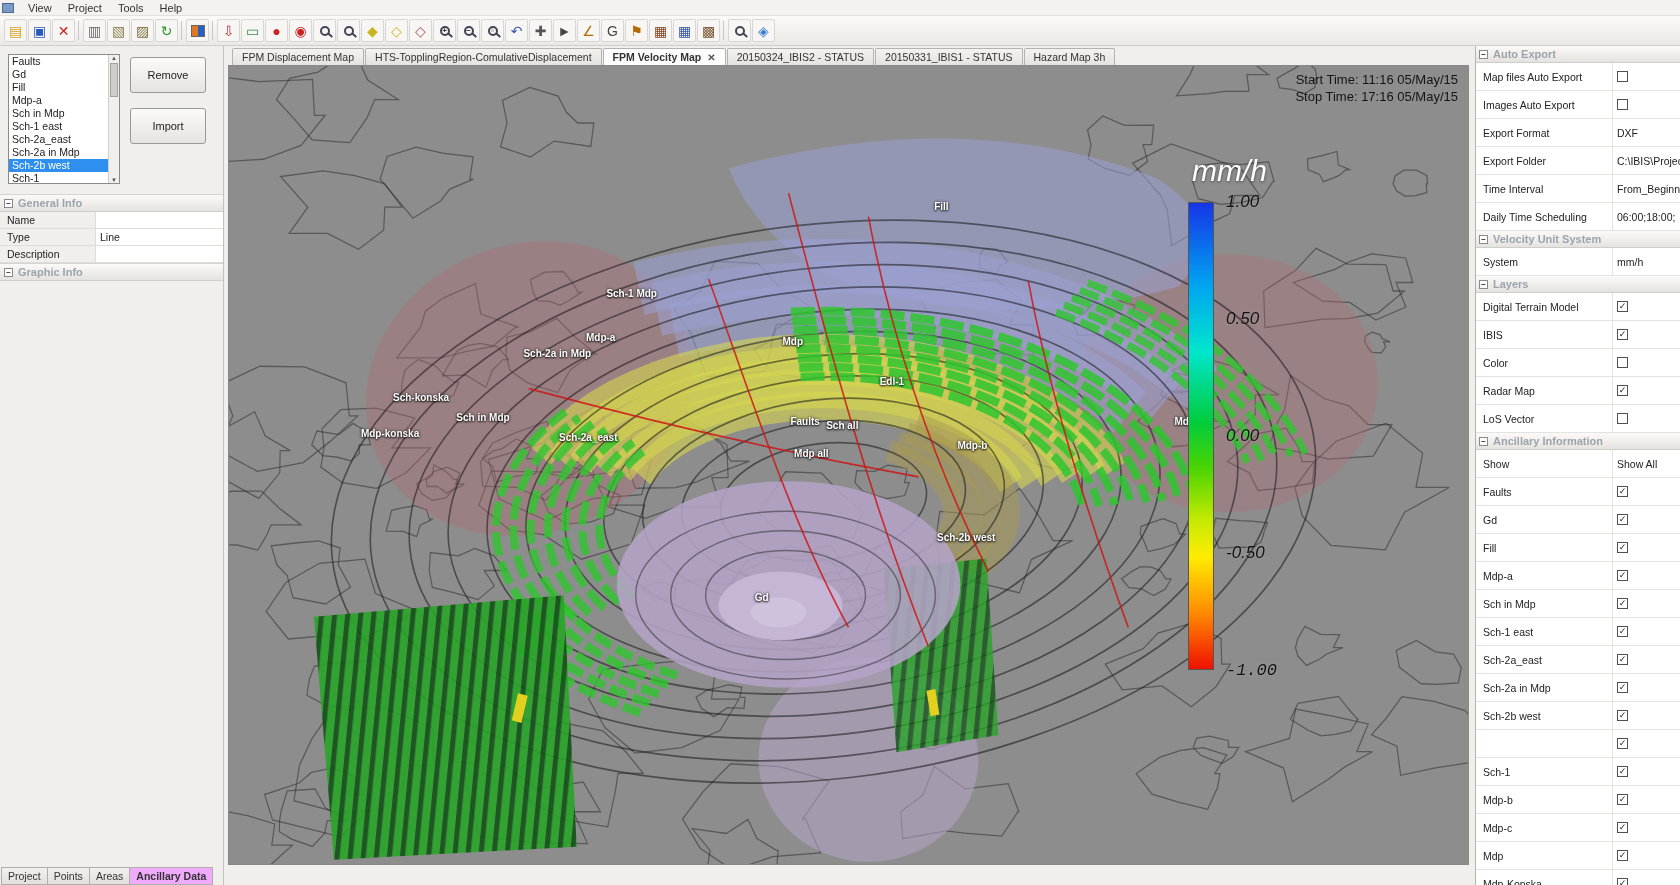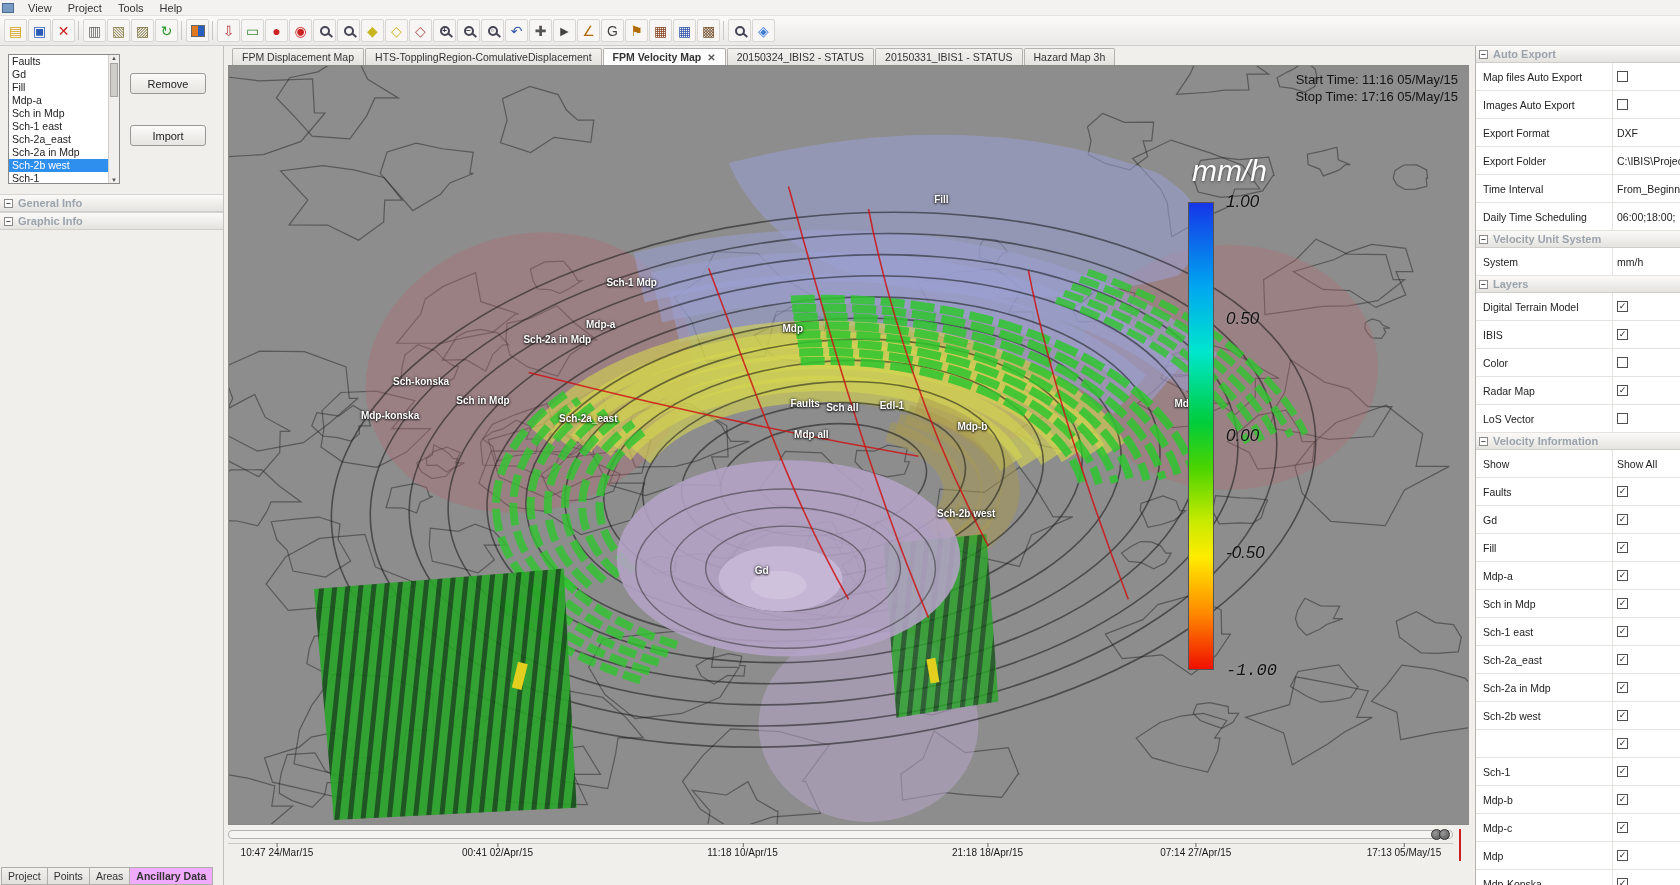--- a/index.html
+++ b/index.html
@@ -25,21 +25,21 @@
 
   
   .left-panel { width:224px; background:#f1efec; border-right:1px solid #c4c2bf; display:flex; flex-direction:column; }
   .lp-top { padding:8px 6px 10px 8px; display:flex; gap:10px; }
   .listbox { width:112px; height:130px; background:#fff; border:1px solid #8a8a8a; font-size:10.5px; position:relative; overflow:hidden; padding-right:11px; }
   .list-item { height:13px; line-height:13px; padding-left:3px; white-space:nowrap; cursor:default; }
   .list-item.selected { background:#2f8fef; color:#fff; }
   .lb-scroll { position:absolute; right:0; top:0; bottom:0; width:11px; background:#f0efed; border-left:1px solid #d0cecb; font-size:6px; color:#555; text-align:center; }
   .lb-thumb { margin:2px 1px; height:34px; background:#cfcdc9; border:1px solid #a5a3a0; }
   .lp-buttons { display:flex; flex-direction:column; gap:15px; padding-top:3px; }
-  .side-btn { width:76px; height:21px; font-size:11px; color:#222; background:linear-gradient(#fafaf8,#e6e4e0); border:1px solid #9a9894; border-radius:3px; cursor:default;margin-top:16px; }
+  .side-btn { width:76px; height:36px; font-size:11px; color:#222; background:linear-gradient(#fafaf8,#e6e4e0); border:1px solid #9a9894; border-radius:3px; cursor:default; }
 
   .prop-header { height:18px; background:linear-gradient(#fbfaf8,#e5e3df); border-top:1px solid #d6d4d1; border-bottom:1px solid #cfcdca; display:flex; align-items:center; gap:5px; padding-left:4px; font-weight:bold; color:#9ba3ad; font-size:11px; }
   .collapse-box { width:9px; height:9px; border:1px solid #8a8a8a; background:#fff; font-size:8px; line-height:7px; text-align:center; color:#333; }
   .prop-row { display:grid; grid-template-columns:96px 1fr; height:17px; border-bottom:1px solid #dedcd9; font-size:10.5px; }
   .prop-label { padding-left:7px; display:flex; align-items:center; background:#f1efec; border-right:1px solid #dedcd9; white-space:nowrap; }
   .prop-value { background:#fff; padding-left:4px; display:flex; align-items:center; gap:4px; }
   .swatch { width:13px; height:9px; border:1px solid #555; display:inline-block; }
 
   .lp-fill { flex:1; }
   .left-tabs { height:18px; display:flex; align-items:flex-end; padding-left:1px; }
@@ -173,20 +173,40 @@
         <div class="lp-buttons">
           <button class="side-btn">Remove</button>
           <button class="side-btn">Import</button>
         </div>
       </div>
 
       <div class="prop-header">
         <span class="collapse-box">−</span>
         <span>General Info</span>
       </div>
+      <div id="general-info-rows">
+          <div class="prop-row">
+            <div class="prop-label">Name</div>
+            <div class="prop-value">
+              <span></span>
+            </div>
+          </div>
+          <div class="prop-row">
+            <div class="prop-label">Type</div>
+            <div class="prop-value">
+              <span>Line</span>
+            </div>
+          </div>
+          <div class="prop-row">
+            <div class="prop-label">Description</div>
+            <div class="prop-value">
+              <span></span>
+            </div>
+          </div>
+        </div>
 
       <div class="prop-header">
         <span class="collapse-box">−</span>
         <span>Graphic Info</span>
       </div>
 
       <div class="lp-fill"></div>
       <div class="left-tabs" id="left-tabs">
           <div class="ltab">Project</div>
           <div class="ltab">Points</div>
@@ -387,21 +407,21 @@
           <div>Start Time: 11:16 05/May/15</div>
           <div>Stop Time: 17:16 05/May/15</div>
         </div>
 
         <div id="map-labels">
             <div class="map-label" style="left: 57.5%; top: 17.5%;">Fill</div>
             <div class="map-label" style="left: 32.5%; top: 28.5%;">Sch-1 Mdp</div>
             <div class="map-label" style="left: 45.5%; top: 34.5%;">Mdp</div>
             <div class="map-label" style="left: 30%; top: 34%;">Mdp-a</div>
             <div class="map-label" style="left: 26.5%; top: 36%;">Sch-2a in Mdp</div>
-            <div class="map-label" style="left: 53.5%; top: 39.5%; margin-top: 40px;">Edl-1</div>
+            <div class="map-label" style="left: 53.5%; top: 39.5%;">Edl-1</div>
             <div class="map-label" style="left: 15.5%; top: 41.5%;">Sch-konska</div>
             <div class="map-label" style="left: 20.5%; top: 44%;">Sch in Mdp</div>
             <div class="map-label" style="left: 13%; top: 46%;">Mdp-konska</div>
             <div class="map-label" style="left: 29%; top: 46.5%;">Sch-2a_east</div>
             <div class="map-label" style="left: 46.5%; top: 44.5%;">Faults</div>
             <div class="map-label" style="left: 49.5%; top: 45%;">Sch all</div>
             <div class="map-label" style="left: 47%; top: 48.5%;">Mdp all</div>
             <div class="map-label" style="left: 60%; top: 47.5%;">Mdp-b</div>
             <div class="map-label" style="left: 77.5%; top: 44.5%;">Mdp-c</div>
             <div class="map-label" style="left: 59.5%; top: 59%;">Sch-2b west</div>
@@ -427,37 +447,20 @@
             <line x1="30" y1="28" x2="8" y2="14" stroke="#c02020" stroke-width="2"></line>
             <line x1="30" y1="28" x2="30" y2="6" stroke="#dddddd" stroke-width="1.5"></line>
             <line x1="30" y1="28" x2="26" y2="54" stroke="#cfd44a" stroke-width="2"></line>
             <text id="ax-x" x="2" y="12" font-size="10" fill="#c02020" font-weight="bold">X</text>
             <text id="ax-z" x="34" y="12" font-size="10" fill="#eeeeee" font-weight="bold">Z</text>
             <text id="ax-y" x="18" y="60" font-size="10" fill="#cfd44a" font-weight="bold">Y</text>
           </svg>
         </div>
       </div>
 
-      <div class="time-area">
-        <div class="slider-track">
-          <div class="slider-handles">
-            <div class="s-handle"></div>
-            <div class="s-handle"></div>
-          </div>
-        </div>
-        <div class="red-line"></div>
-        <div class="tick-row" id="timeline-ticks">
-            <div class="t-tick" style="left: 4%;">10:47 24/Mar/15</div>
-            <div class="t-tick" style="left: 22%;">00:41 02/Apr/15</div>
-            <div class="t-tick" style="left: 42%;">11:18 10/Apr/15</div>
-            <div class="t-tick" style="left: 62%;">21:18 18/Apr/15</div>
-            <div class="t-tick" style="left: 79%;">07:14 27/Apr/15</div>
-            <div class="t-tick" style="left: 96%;">17:13 05/May/15</div>
-          </div>
-      </div>
     </div>
 
     <div class="right-panel">
       <div id="rp-sections">
           <div class="rp-header">
             <span class="collapse-box">−</span>
             <span>Auto Export</span>
           </div>
           <div class="rp-row">
             <div class="rp-label">Map files Auto Export</div>
@@ -534,21 +537,21 @@
             </div>
           </div>
           <div class="rp-row">
             <div class="rp-label">LoS Vector</div>
             <div class="rp-value">
               <div class="checkbox"></div>
             </div>
           </div>
           <div class="rp-header">
             <span class="collapse-box">−</span>
-            <span>Velocity Information</span>
+            <span>Ancillary Information</span>
           </div>
           <div class="rp-row">
             <div class="rp-label">Show</div>
             <div class="rp-value">
               <span>Show All</span>
             </div>
           </div>
           <div class="rp-row">
             <div class="rp-label">Faults</div>
             <div class="rp-value">

